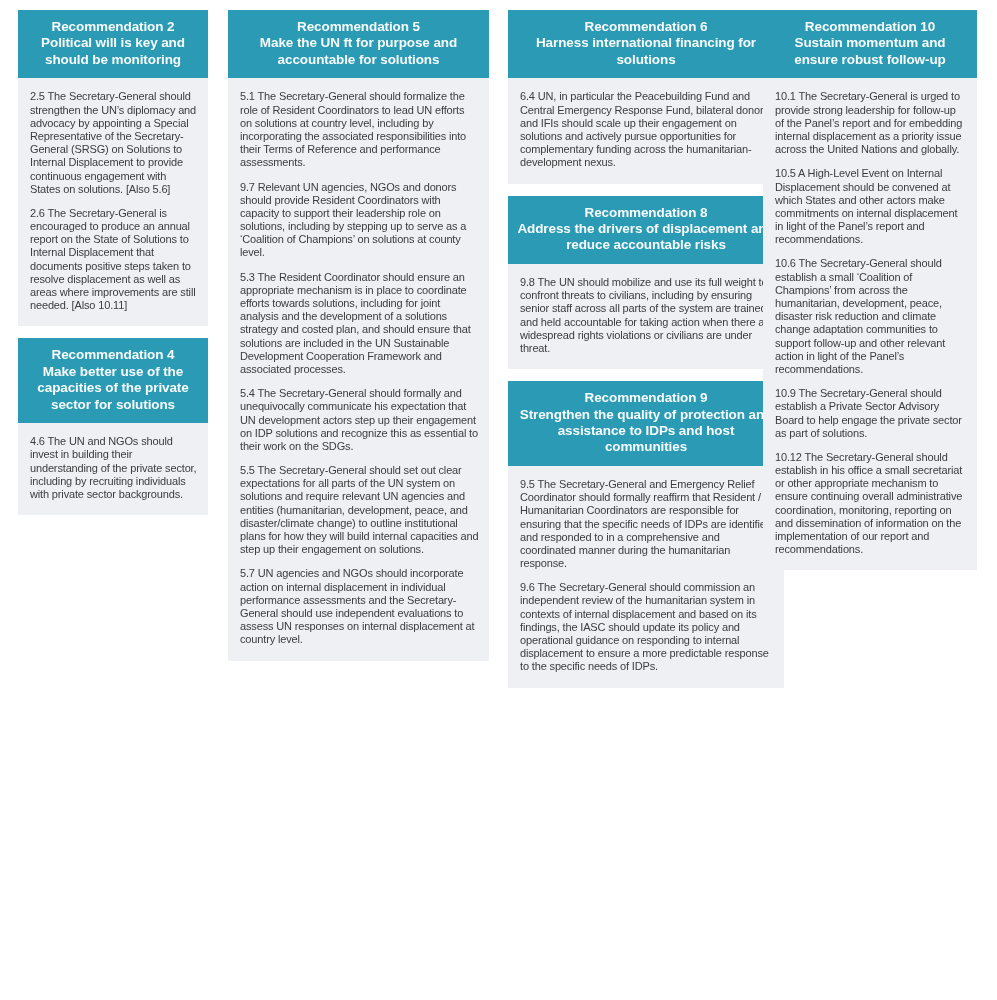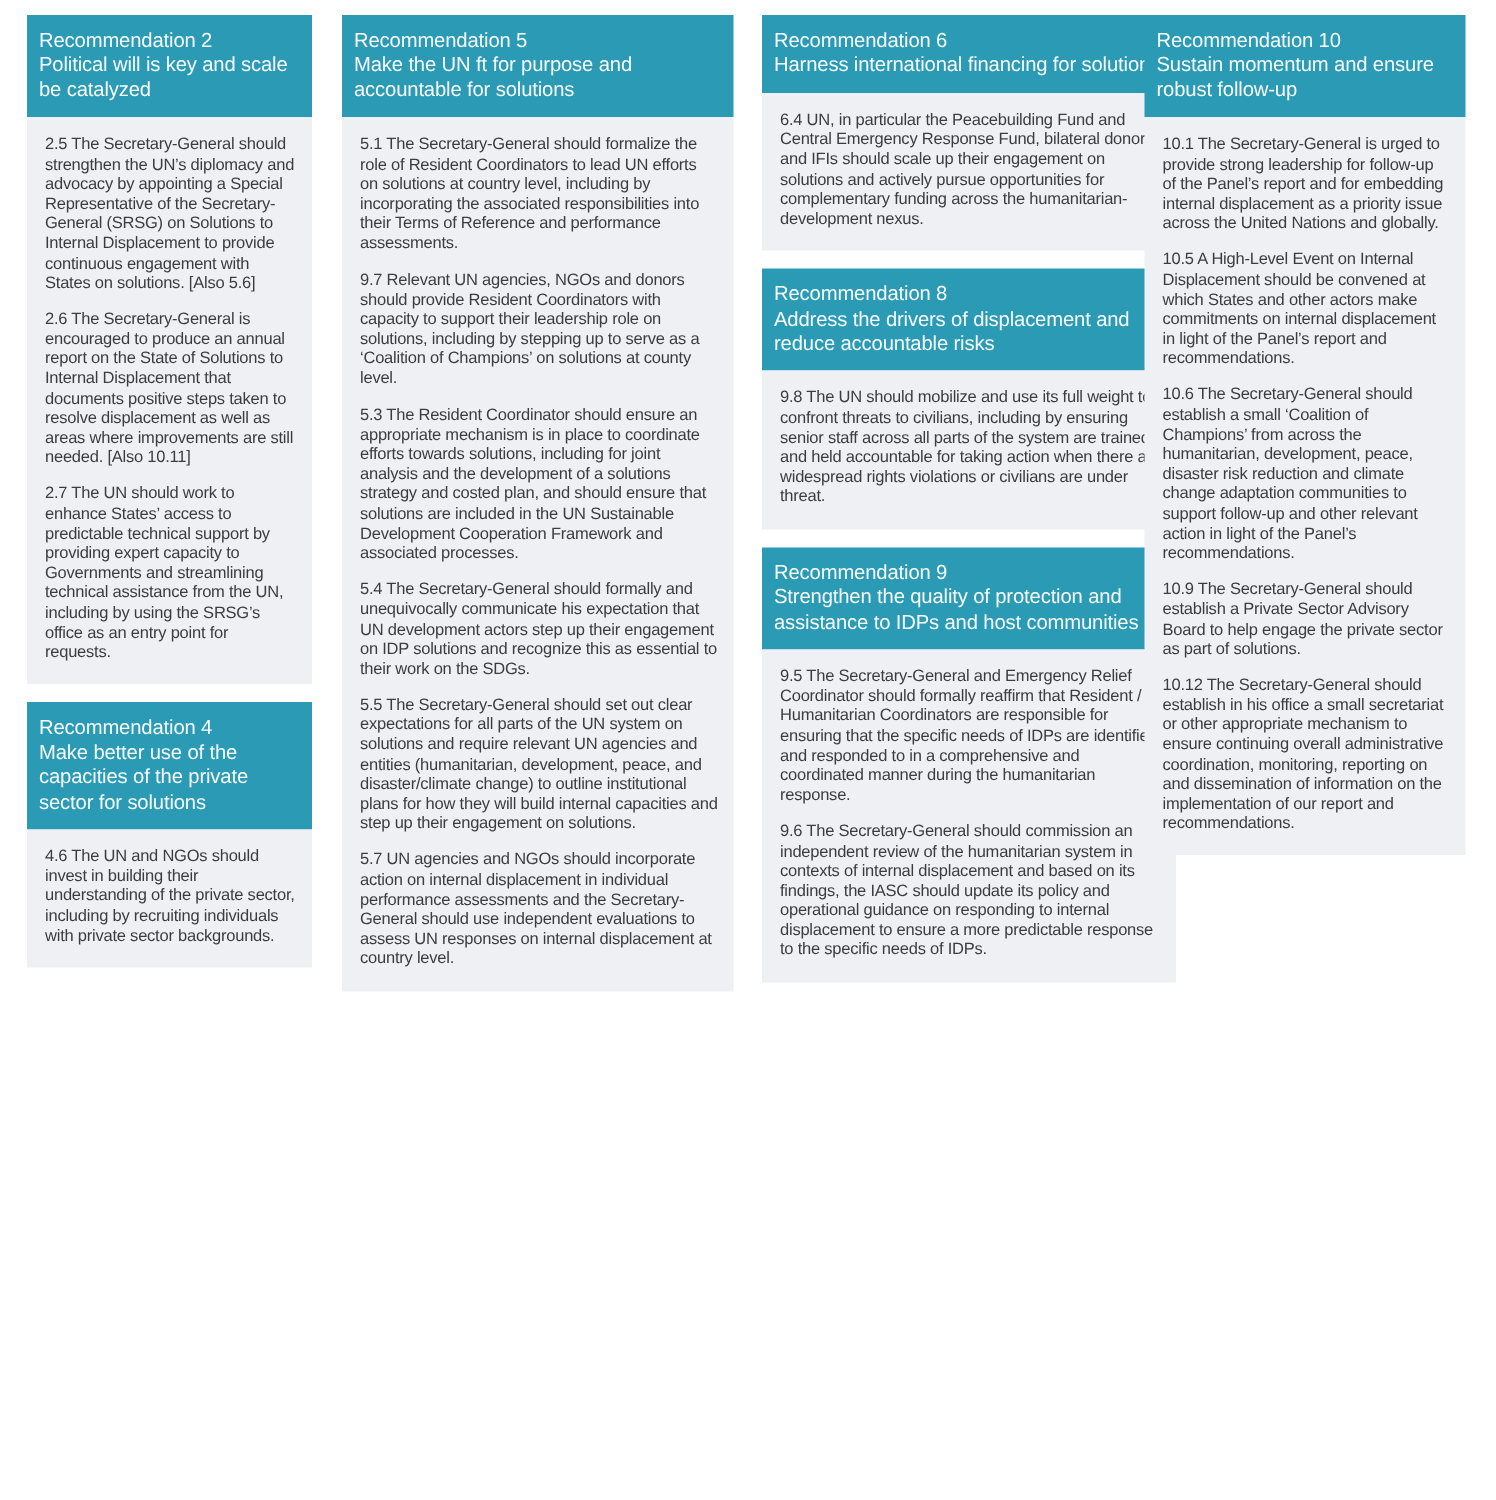--- a/index.html
+++ b/index.html
@@ -14,23 +14,24 @@
   .page{position:absolute;inset:0;}
   .col{position:absolute;top:10px;display:flex;flex-direction:column;gap:12px;}
   .col-1{left:18px;width:190px;}
   .col-2{left:228px;width:261px;}
   .col-3{left:508px;width:276px;}
   .col-4{left:763px;width:214px;}
   .card{display:flex;flex-direction:column;}
   .card-header{
     background:#2b9ab4;
     color:#f7fcfd;
+    text-align:center;
     font-size:13.5px;
     line-height:1.22;
-    font-weight:400;
+    font-weight:700;
     letter-spacing:-0.1px;
     padding:9px 8px 10px 8px;
   }
   .card-body{
     background:#eef0f4;
     padding:12px 10px 14px 12px;
     font-size:11px;
     line-height:1.2;
     letter-spacing:-0.15px;
   }
@@ -39,26 +40,25 @@
 </style>
 </head>
 <body>
 
 <div class="page">
 
   <div class="col col-1">
     <div class="card">
       <div class="card-header">
         <div>Recommendation 2</div>
-        <div>Political will is key and scale be catalyzed</div>
+        <div>Political will is key and should be monitoring</div>
       </div>
       <div class="card-body">
         <p>2.5 The Secretary-General should strengthen the UN’s diplomacy and advocacy by appointing a Special Representative of the Secretary-General (SRSG) on Solutions to Internal Displacement to provide continuous engagement with States on solutions. [Also 5.6]</p>
         <p>2.6 The Secretary-General is encouraged to produce an annual report on the State of Solutions to Internal Displacement that documents positive steps taken to resolve displacement as well as areas where improvements are still needed. [Also 10.11]</p>
-        <p>2.7 The UN should work to enhance States’ access to predictable technical support by providing expert capacity to Governments and streamlining technical assistance from the UN, including by using the SRSG’s office as an entry point for requests.</p>
       </div>
     </div>
     <div class="card">
       <div class="card-header">
         <div>Recommendation 4</div>
         <div>Make better use of the capacities of the private sector for solutions</div>
       </div>
       <div class="card-body">
         <p>4.6 The UN and NGOs should invest in building their understanding of the private sector, including by recruiting individuals with private sector backgrounds.</p>
       </div>

